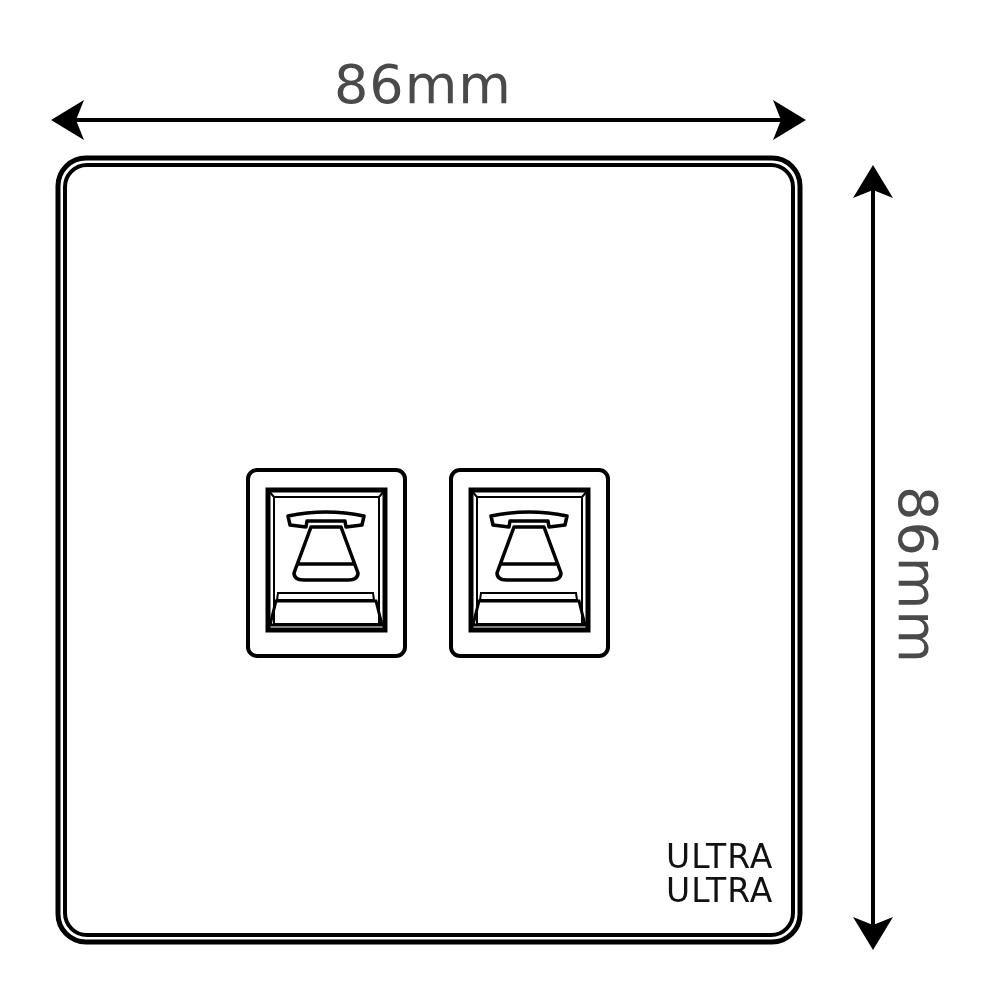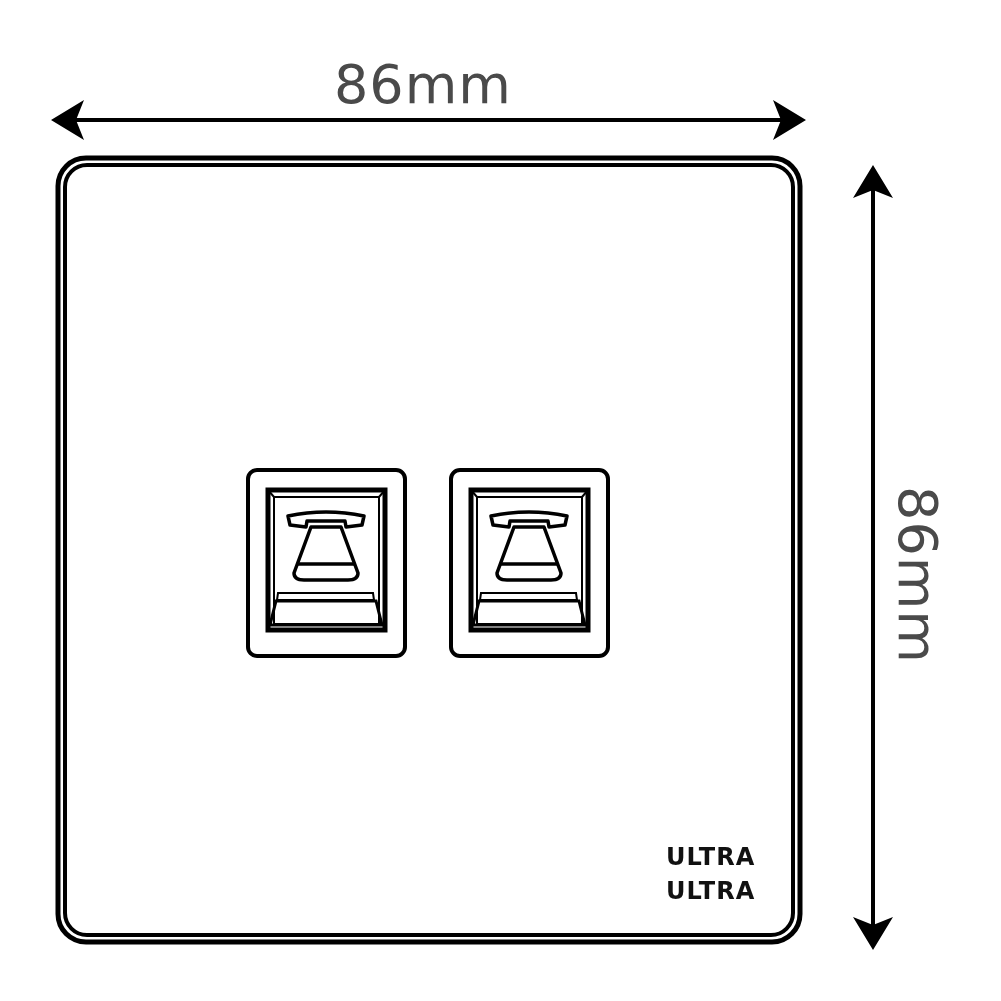--- a/index.html
+++ b/index.html
@@ -1,20 +1,20 @@
 <!DOCTYPE html>
 <html><head>
   <meta charset="utf-8">
   <style>
     html, body { margin: 0; padding: 0; background: #ffffff; }
     body { width: 1001px; height: 1001px; position: relative; overflow: hidden; font-family: "DejaVu Sans", sans-serif; }
     .dim-label { position: absolute; color: #4a4a4a; font-family: "DejaVu Sans", sans-serif; font-size: 54px; letter-spacing: 1px; line-height: 1; }
     #dim-width-label { left: 334px; top: 58px; }
     #dim-height-label { left: 917px; top: 575px; transform: translate(-50%, -50%) rotate(90deg); white-space: nowrap; }
-    .brand { position: absolute; left: 666px; top: 840px; font-family: "DejaVu Sans", sans-serif; font-weight: bold; font-size: 24px; line-height: 34px; color: #111; letter-spacing: 1px; }
+    .brand { position: absolute; left: 666px; top: 840px; font-family: "DejaVu Sans", sans-serif; font-weight: normal; font-size: 33px; line-height: 34px; color: #111; letter-spacing: 1px; }
     svg.drawing { position: absolute; left: 0; top: 0; }
   </style>
 </head>
 <body>
 
 <svg class="drawing" width="1001" height="1001" viewBox="0 0 1001 1001">
 
   <g>
     <line x1="75" y1="120" x2="785" y2="120" stroke="#000" stroke-width="4"></line>
     <path d="M51,120 L84,100 L76,120 L84,140 Z" fill="#000"></path>

